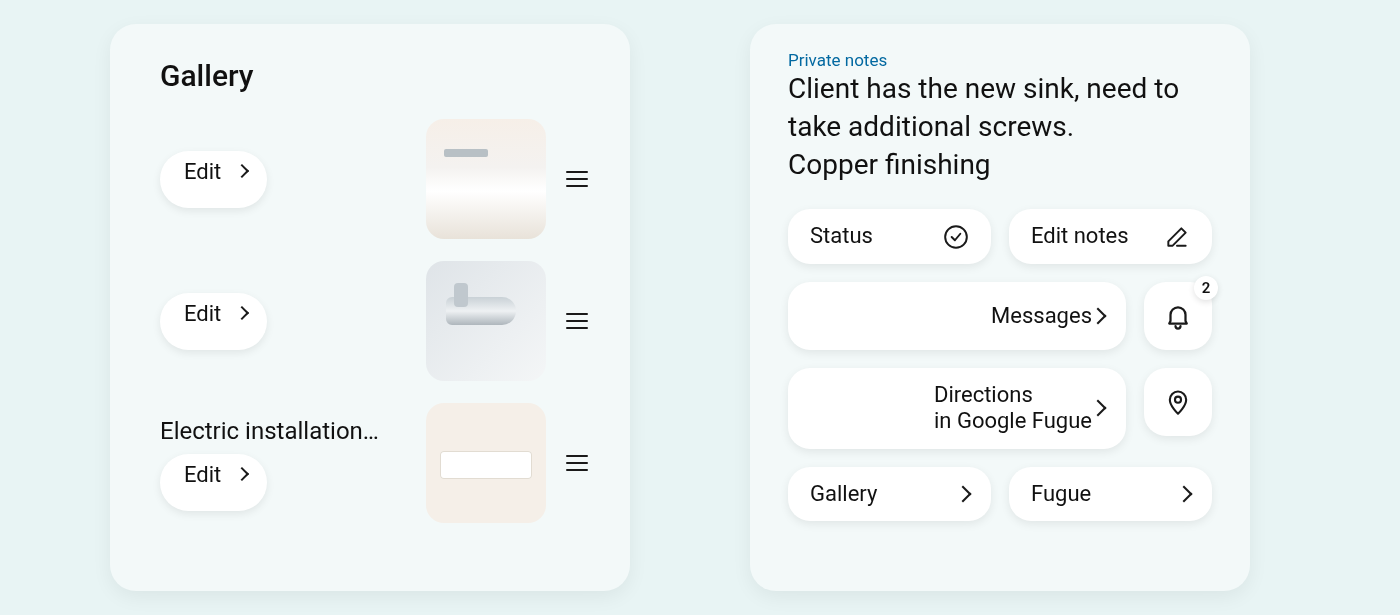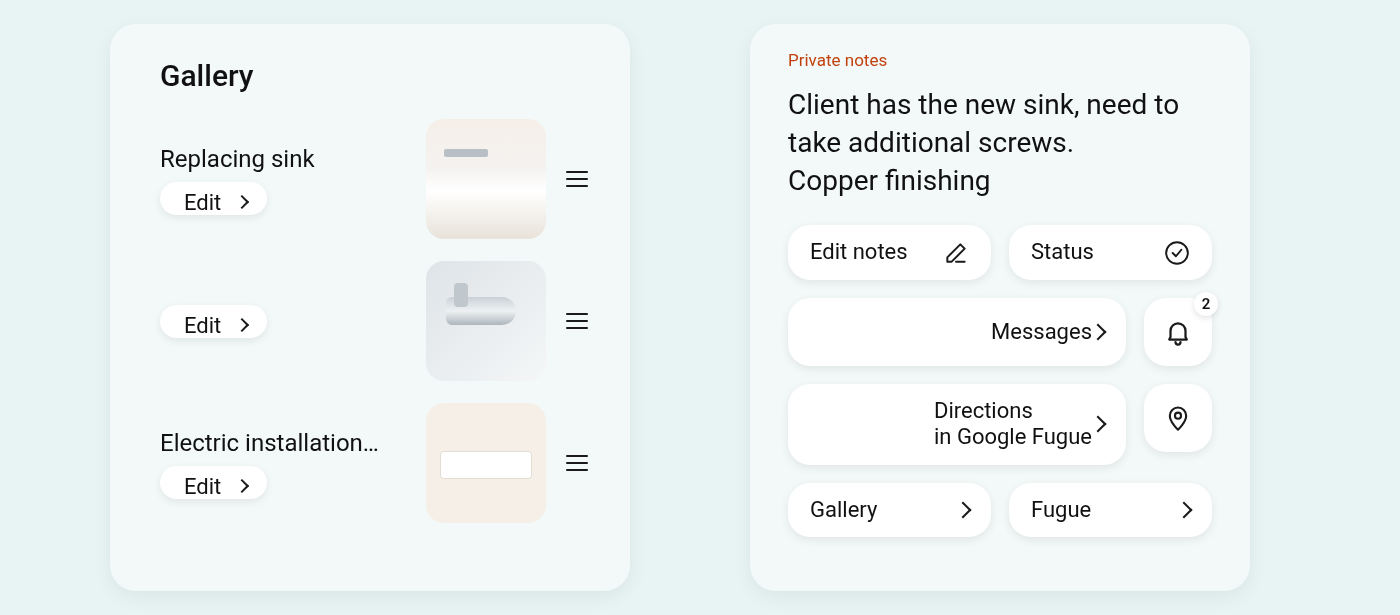--- a/index.html
+++ b/index.html
@@ -41,21 +41,21 @@
     margin-bottom: 8px;
     max-width: 220px;
     overflow: hidden;
   }
   .edit-pill {
     display: inline-flex;
     align-items: center;
     gap: 16px;
     background: #fff;
     border-radius: 999px;
-    padding: 8px 20px 0 24px;
+    padding: 8px 20px 24px 24px;
     font-size: 22px;
     box-shadow: 0 3px 8px rgba(0,0,0,0.08);
     cursor: pointer;
   }
   .thumb {
     width: 120px;
     height: 120px;
     border-radius: 18px;
     background: #eee;
     flex-shrink: 0;
@@ -71,21 +71,21 @@
     width: 26px; flex-shrink: 0; display:flex; flex-direction:column; gap:5px; align-items:center; cursor:grab;
   }
   .drag-handle span { display:block; width:22px; height:2px; background:#1a1a1a; border-radius:1px;}
   
   
   .notes-card {
     width: 500px;
     padding: 26px 38px 30px 38px;
     display:flex; flex-direction:column;
   }
-  .notes-label { font-size: 17px; color:#c2410c; margin-bottom:16px; }
+  .notes-label { font-size: 17px; color:#0369a1; margin-bottom:0; }
   .notes-body { font-size: 28px; line-height:1.35; margin-bottom:26px; white-space:pre-line;}
   .row { display:flex; gap:18px; margin-bottom:18px; align-items:stretch;}
   .pill {
     background:#fff;
     border-radius:22px;
     box-shadow:0 3px 10px rgba(0,0,0,0.08);
     display:flex;
     align-items:center;
     padding:14px 22px;
     font-size:22px;
@@ -110,21 +110,20 @@
 </style>
 </head>
 <body>
 
 <div class="card gallery-card">
   <div class="gallery-title">Gallery</div>
   <div class="gallery-list">
 
     <div class="gallery-row">
       <div class="gallery-info">
-        <div class="gallery-item-title">Replacing sink</div>
         <div class="edit-pill">
           <span>Edit</span>
           <span class="chev small"></span>
         </div>
       </div>
       <div class="thumb sink"></div>
       <div class="drag-handle">
           <span></span>
           <span></span>
           <span></span>
@@ -165,33 +164,33 @@
   </div>
 </div>
 
 <div class="card notes-card">
   <div class="notes-label">Private notes</div>
   <div class="notes-body">Client has the new sink, need to take additional screws.
 Copper finishing</div>
 
   <div class="row">
     <div class="pill half">
+      <span class="txt">Status</span>
+      <svg width="26" height="26" viewBox="0 0 24 24" fill="none" stroke="#1a1a1a" stroke-width="1.8" stroke-linecap="round" stroke-linejoin="round">
+        <circle cx="12" cy="12" r="10"></circle>
+          <path d="M8 12l3 3 5-6"></path>
+      </svg>
+    </div>
+    <div class="pill half">
       <span class="txt">Edit notes</span>
       <svg width="26" height="26" viewBox="0 0 24 24" fill="none" stroke="#1a1a1a" stroke-width="1.8" stroke-linecap="round" stroke-linejoin="round">
         <path d="M12 20h8"></path>
           <path d="M4 20v-4L16 4l4 4L8 20H4z"></path>
       </svg>
     </div>
-    <div class="pill half">
-      <span class="txt">Status</span>
-      <svg width="26" height="26" viewBox="0 0 24 24" fill="none" stroke="#1a1a1a" stroke-width="1.8" stroke-linecap="round" stroke-linejoin="round">
-        <circle cx="12" cy="12" r="10"></circle>
-          <path d="M8 12l3 3 5-6"></path>
-      </svg>
-    </div>
   </div>
 
   <div class="row">
     <div class="pill grow">
       <span class="txt">Messages</span>
       <span class="chev"></span>
     </div>
     <div class="pill square">
       <svg width="30" height="30" viewBox="0 0 24 24" fill="none" stroke="#1a1a1a" stroke-width="1.8" stroke-linecap="round" stroke-linejoin="round">
         <path d="M6 16V11a6 6 0 1 1 12 0v5l1 2H5l1-2z"></path>

